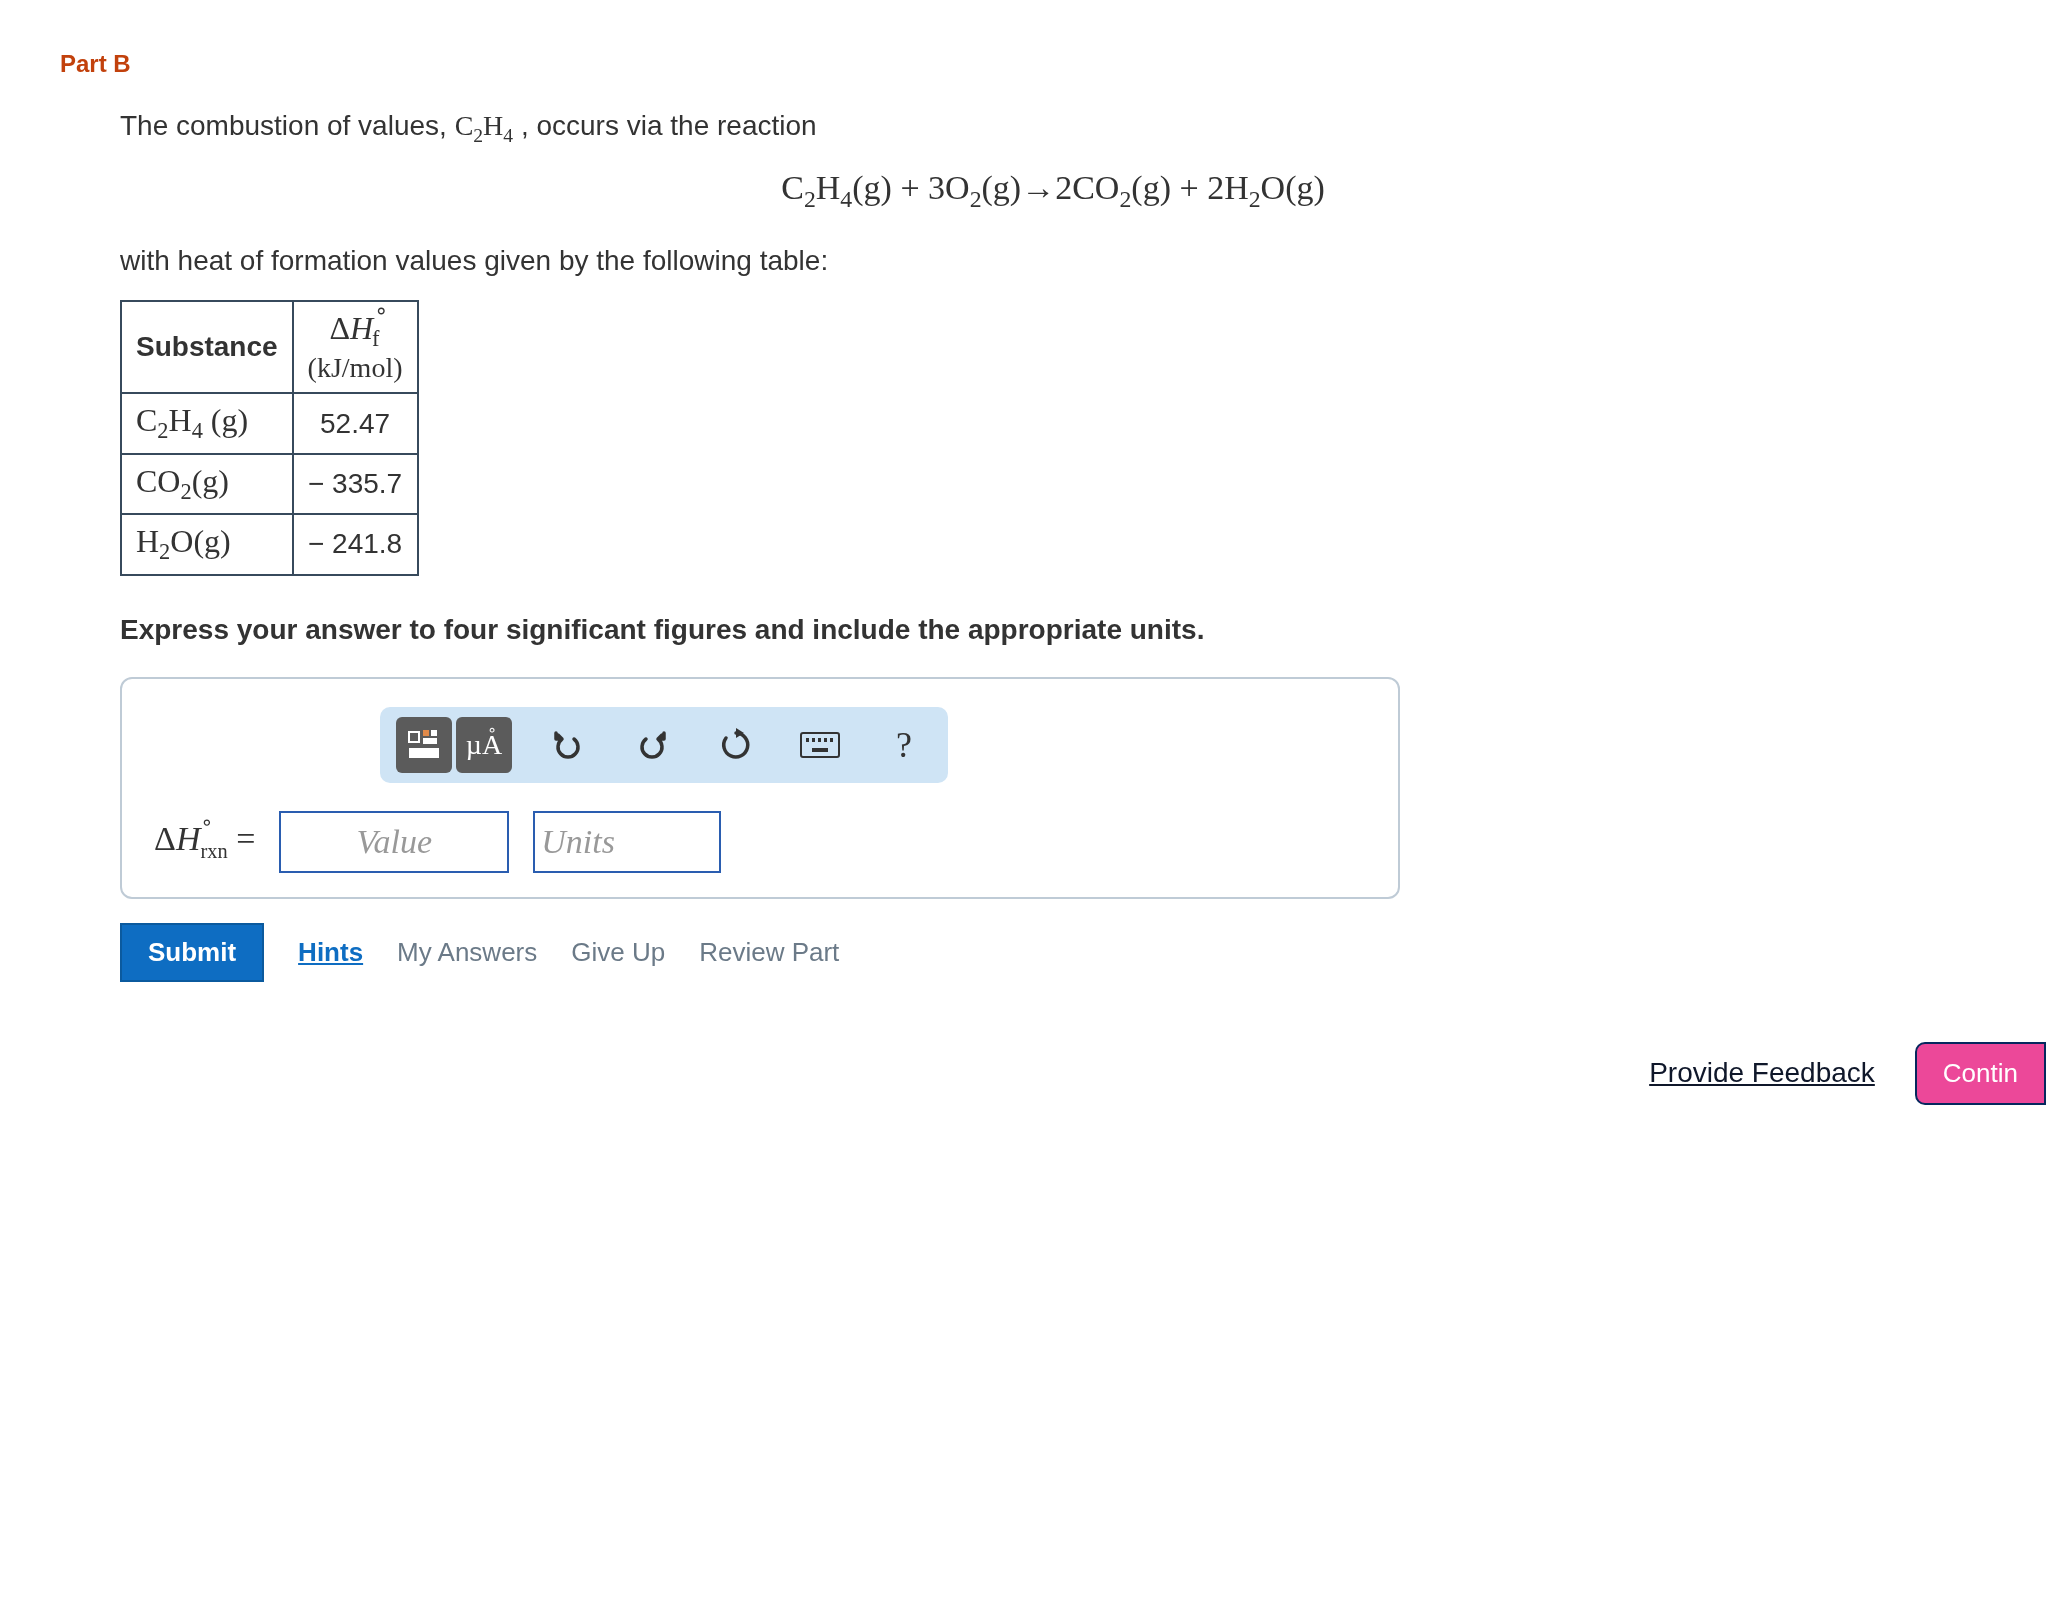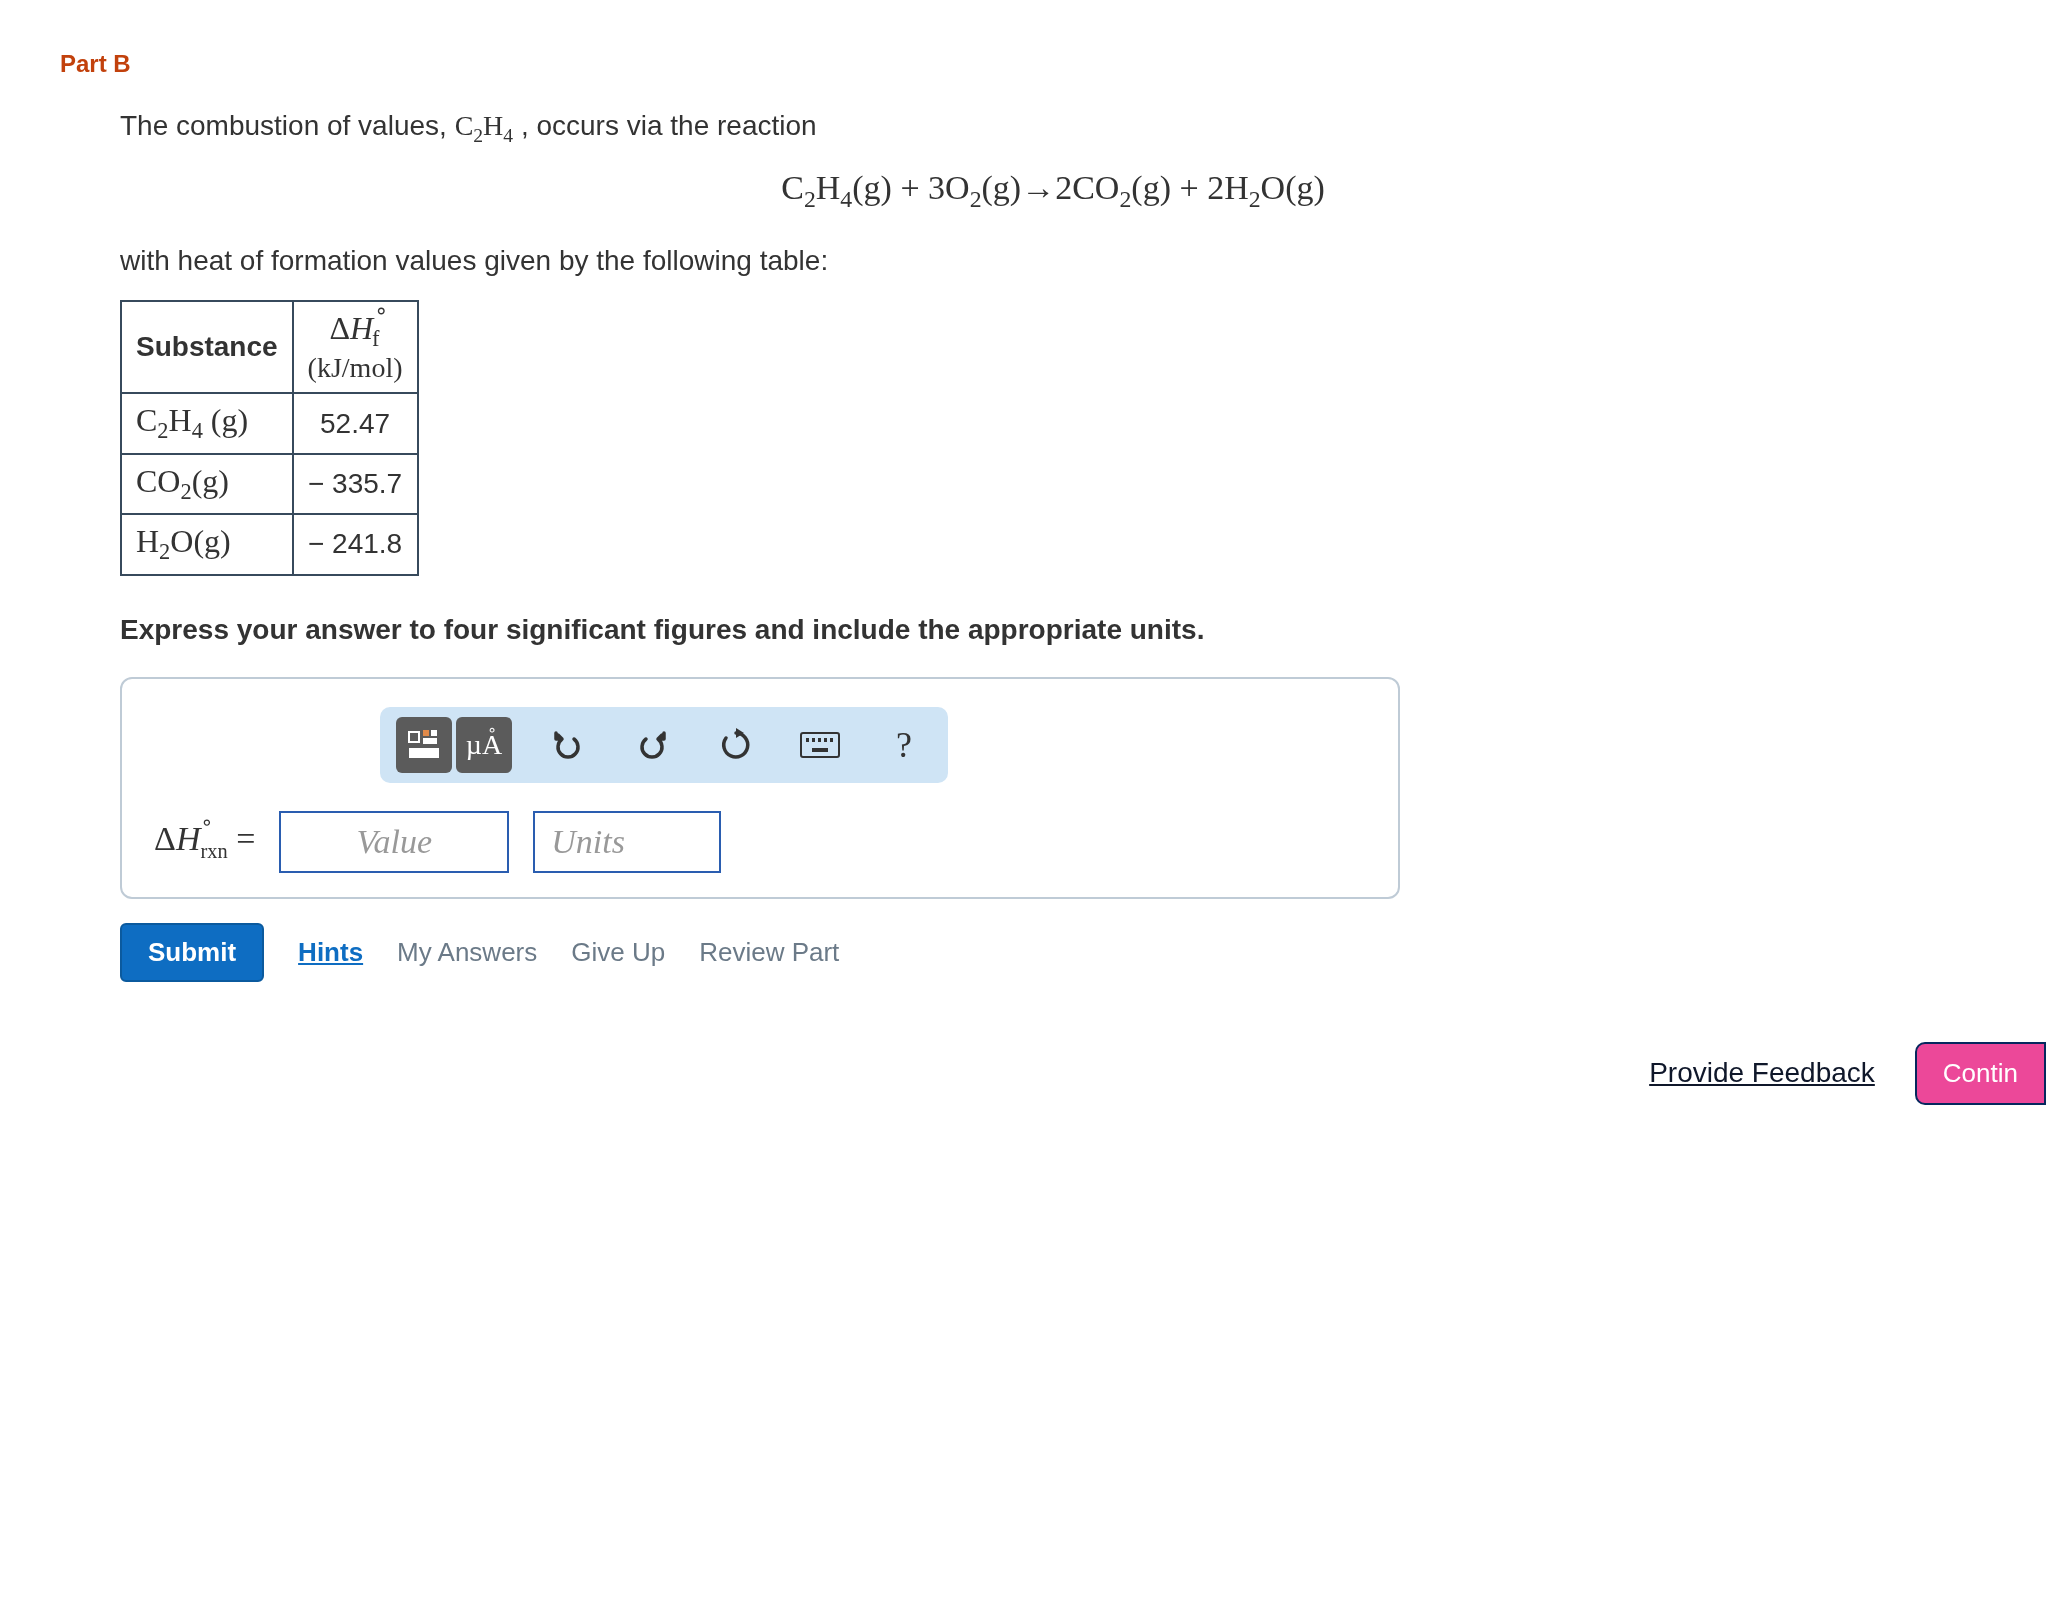--- a/index.html
+++ b/index.html
@@ -110,36 +110,36 @@
   }
   .value-input, .units-input {
     border: 2px solid #2a5db0;
     height: 62px;
     font-family: 'Times New Roman', serif;
     font-style: italic;
     font-size: 34px;
     color: #999;
     display: flex;
     align-items: center;
-    padding: 0 16px;
+    padding: 0 6px;
   }
   .value-input { width: 230px; justify-content: center; }
   .units-input { width: 188px; }
   .action-row {
     display: flex;
     align-items: center;
     gap: 34px;
   }
   .submit-btn {
     background: #0e6dc2;
     color: #fff;
     font-weight: bold;
     font-size: 26px;
     padding: 12px 26px;
-    border-radius: 6px;
+    border-radius: 0;
     border: 2px solid #0b5a9e;
     cursor: pointer;
   }
   .action-link {
     color: #0e6dc2;
     font-size: 26px;
     cursor: pointer;
   }
   .action-link.underline { text-decoration: underline; font-weight: bold; }
   .action-link.plain { color: #6b7a88; }

